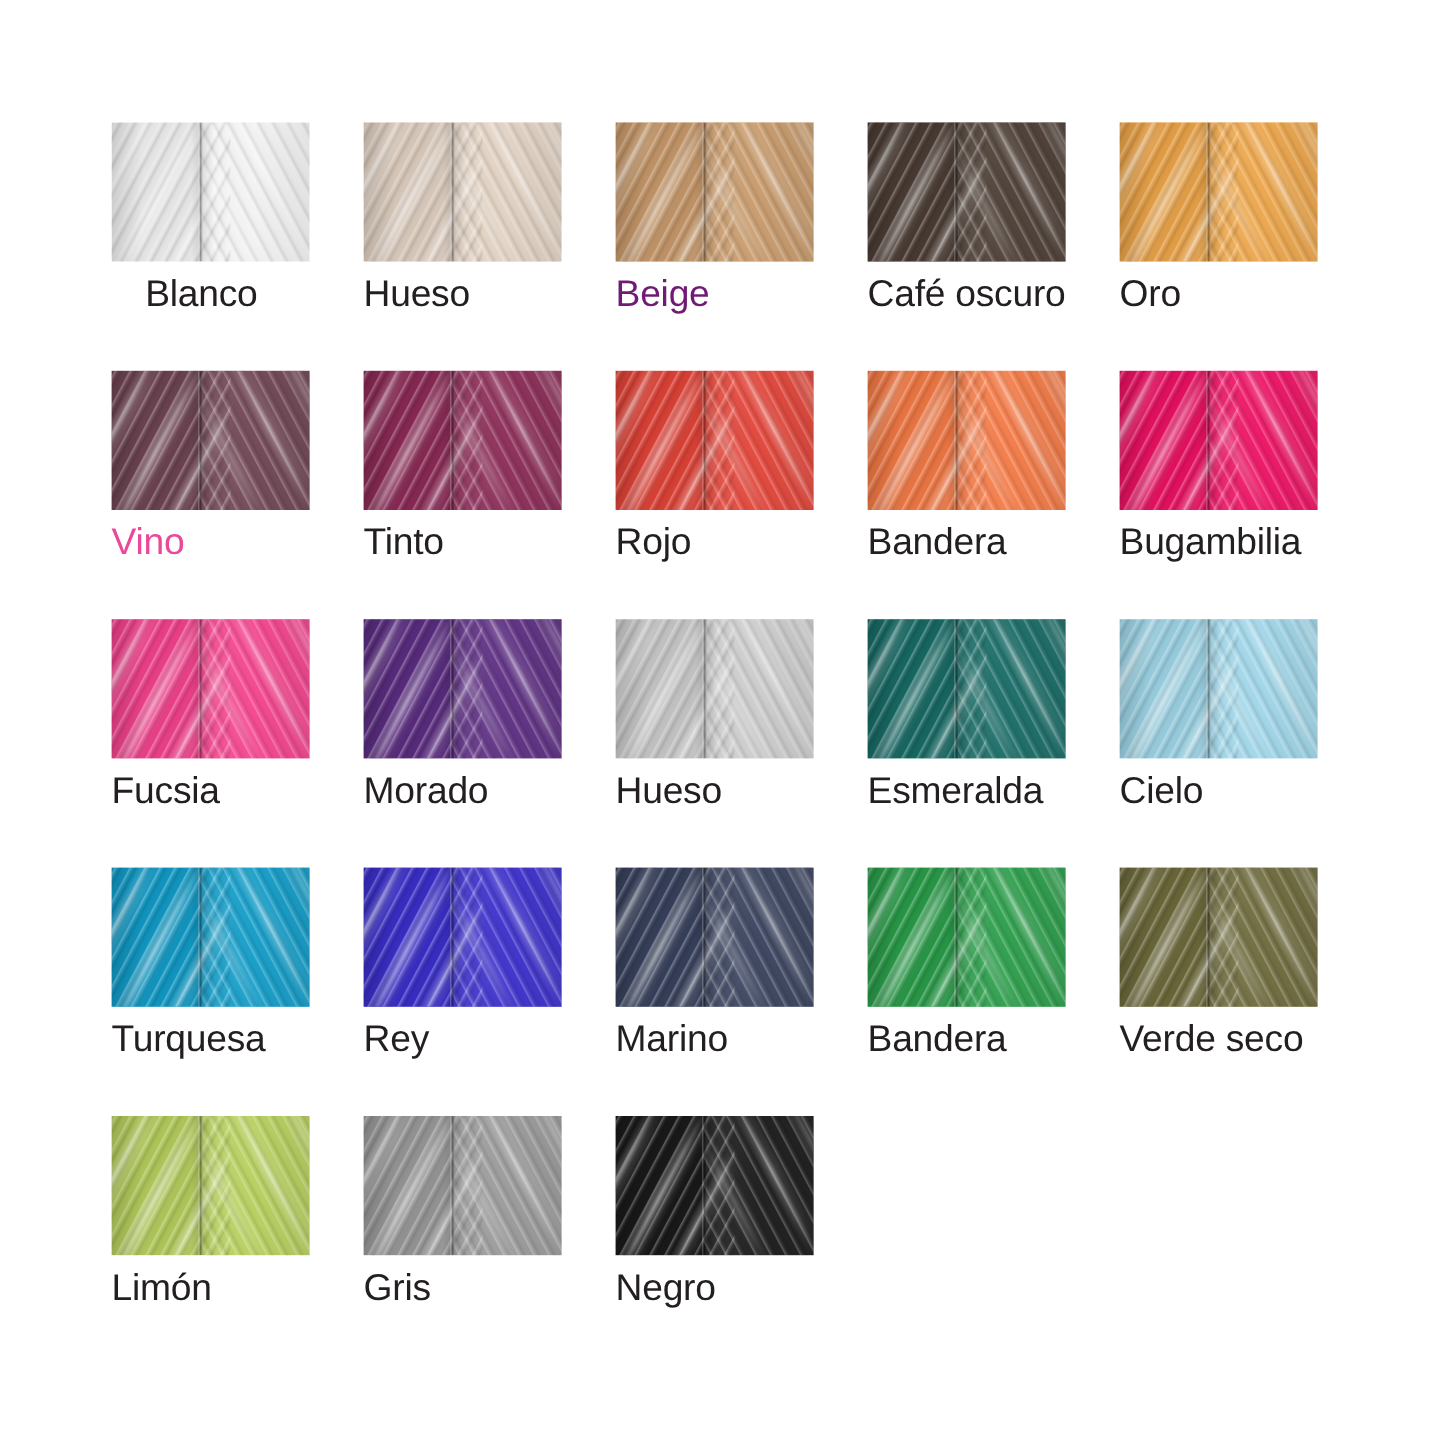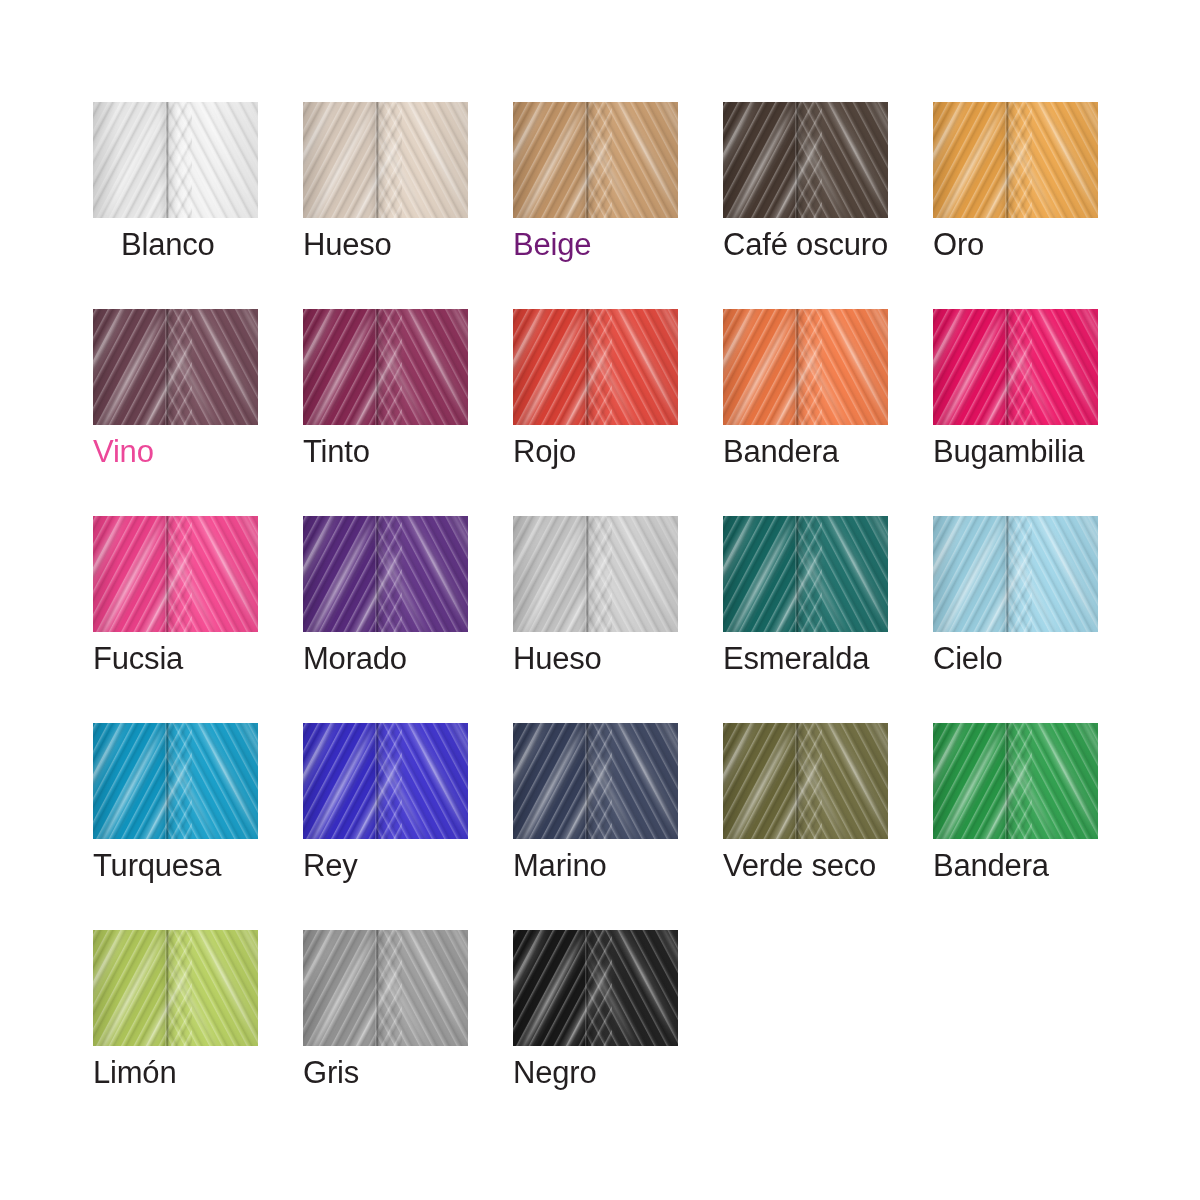--- a/index.html
+++ b/index.html
@@ -416,44 +416,44 @@
           <div class="fibers l"></div>
           <div class="fibers r"></div>
           <div class="sheen"></div>
           <div class="sheen two"></div>
           <div class="seam"></div>
           <div class="chip-shade"></div>
         </div>
         <div class="swatch-label" style="color: rgb(35, 31, 32);">Marino</div>
       </div>
       <div class="swatch-cell">
+        <div class="swatch-chip" style="background-color: rgb(42, 157, 74);">
+          <div class="chip-half left"></div>
+          <div class="chip-half right"></div>
+          <div class="fibers l"></div>
+          <div class="fibers r"></div>
+          <div class="sheen"></div>
+          <div class="sheen two"></div>
+          <div class="seam"></div>
+          <div class="chip-shade"></div>
+        </div>
+        <div class="swatch-label" style="color: rgb(35, 31, 32);">Bandera</div>
+      </div>
+      <div class="swatch-cell">
         <div class="swatch-chip" style="background-color: rgb(109, 106, 60);">
           <div class="chip-half left"></div>
           <div class="chip-half right"></div>
           <div class="fibers l"></div>
           <div class="fibers r"></div>
           <div class="sheen"></div>
           <div class="sheen two"></div>
           <div class="seam"></div>
           <div class="chip-shade"></div>
         </div>
         <div class="swatch-label" style="color: rgb(35, 31, 32);">Verde seco</div>
-      </div>
-      <div class="swatch-cell">
-        <div class="swatch-chip" style="background-color: rgb(42, 157, 74);">
-          <div class="chip-half left"></div>
-          <div class="chip-half right"></div>
-          <div class="fibers l"></div>
-          <div class="fibers r"></div>
-          <div class="sheen"></div>
-          <div class="sheen two"></div>
-          <div class="seam"></div>
-          <div class="chip-shade"></div>
-        </div>
-        <div class="swatch-label" style="color: rgb(35, 31, 32);">Bandera</div>
       </div>
       <div class="swatch-cell">
         <div class="swatch-chip" style="background-color: rgb(182, 207, 94);">
           <div class="chip-half left"></div>
           <div class="chip-half right"></div>
           <div class="fibers l"></div>
           <div class="fibers r"></div>
           <div class="sheen"></div>
           <div class="sheen two"></div>
           <div class="seam"></div>

